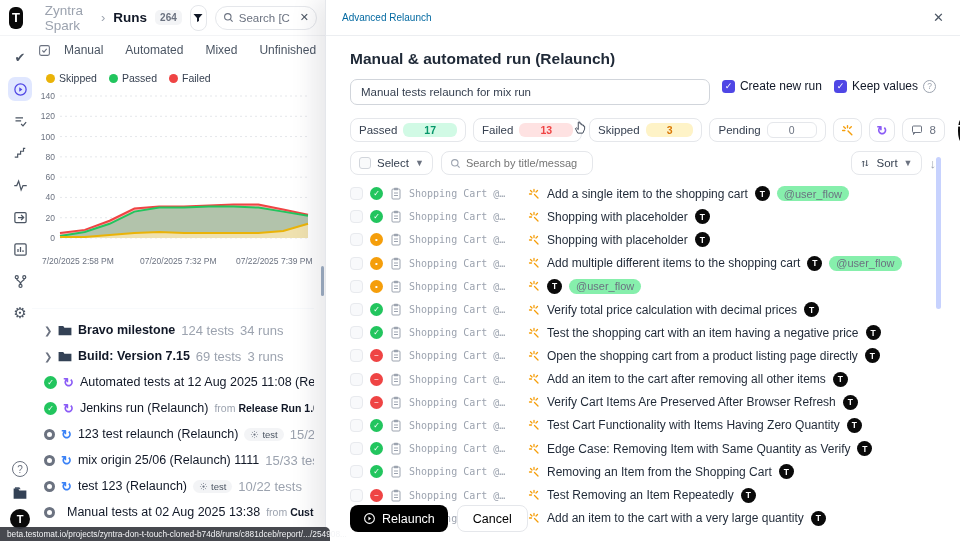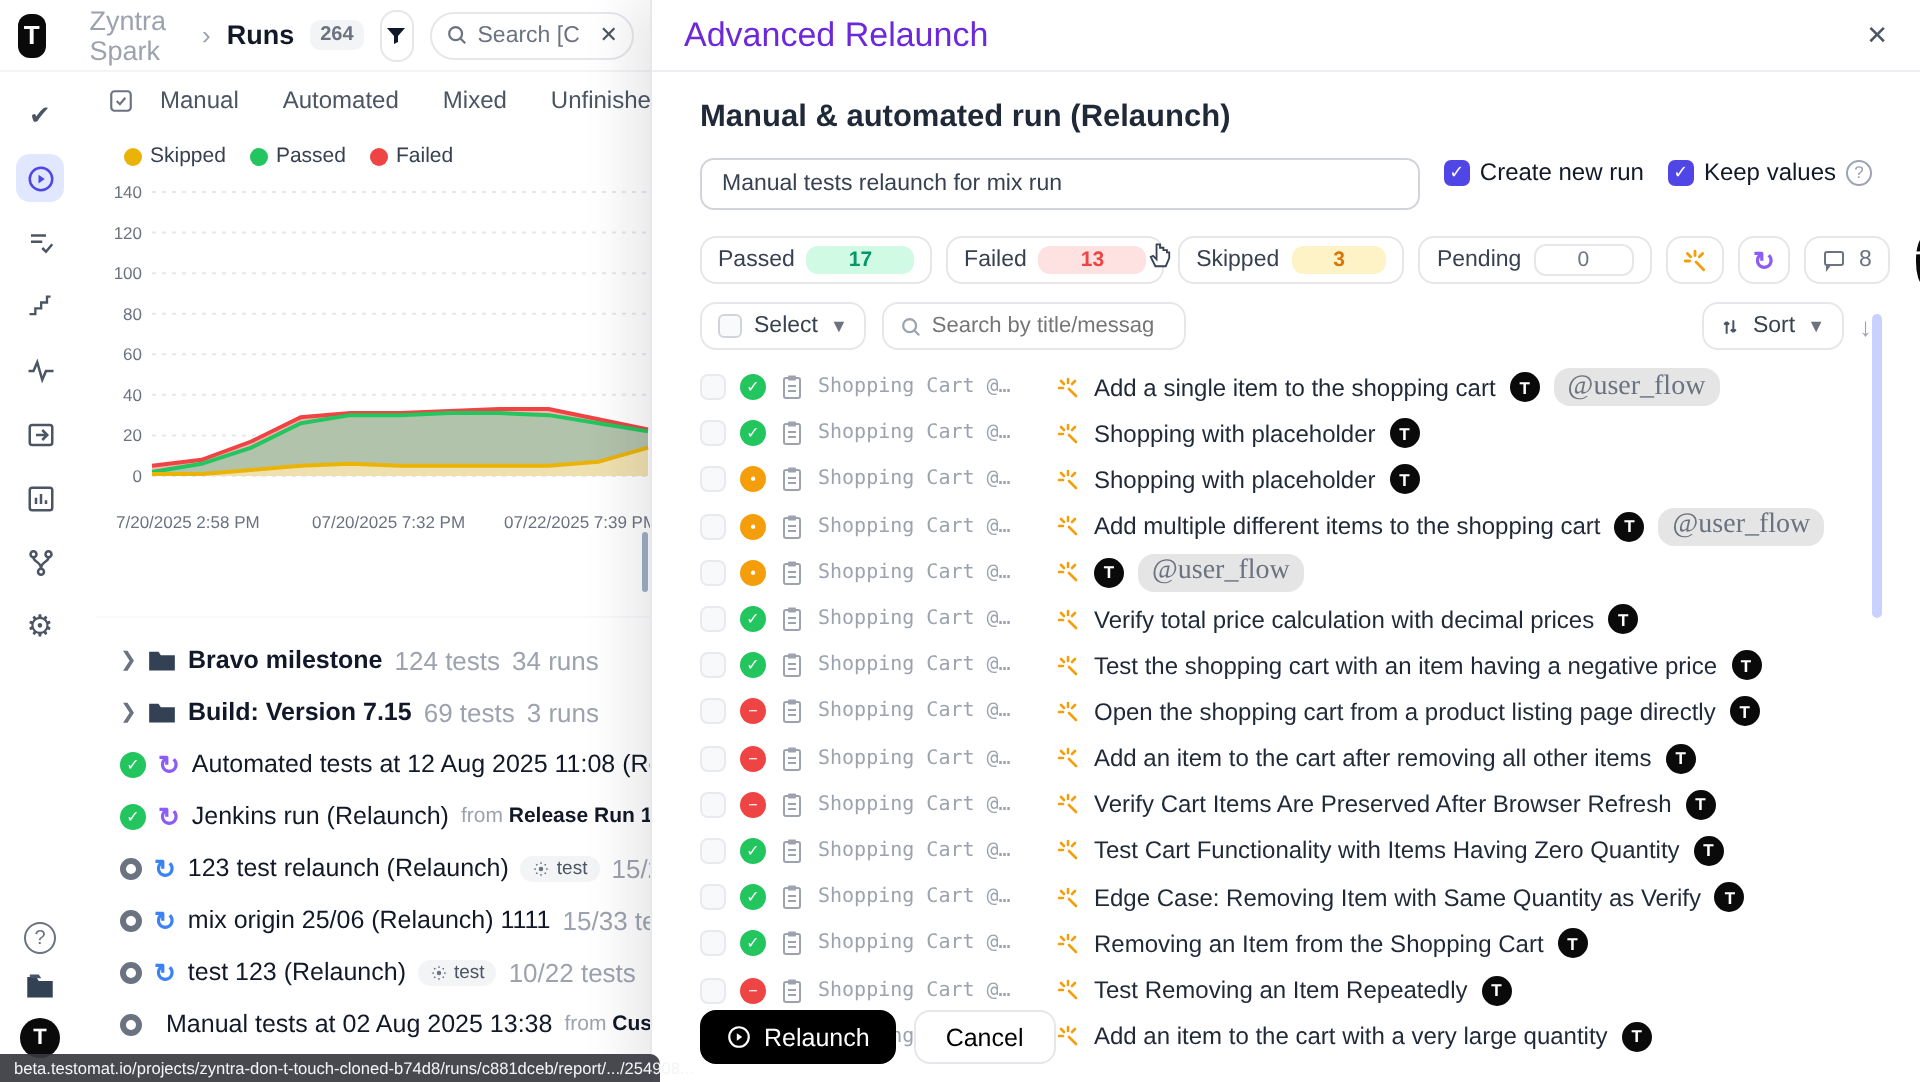--- a/index.html
+++ b/index.html
@@ -20,21 +20,21 @@
   .search-pill input { border:none; outline:none; width:56px; font-size:11.5px; color:#6b7280; background:transparent; font-family:inherit; }
   .x-icon { color:#4b5563; font-size:11px; }
 
   .rail { position:absolute; left:0; top:36px; width:40px; bottom:0; display:flex; flex-direction:column; align-items:center; padding-top:9px; gap:8px; }
   .rail-icon { width:24px; height:24px; display:flex; align-items:center; justify-content:center; color:#4b5563; font-size:13px; border-radius:7px; }
   .rail-icon.active { background:#e0e7ff; color:#4f46e5; }
   .rail-bottom { position:absolute; left:0; bottom:12px; width:40px; display:flex; flex-direction:column; align-items:center; gap:9px; }
   .help-circle { width:16px; height:16px; border:1.4px solid #6b7280; border-radius:50%; color:#6b7280; font-size:10px; display:flex; align-items:center; justify-content:center; }
   .avatar-sm { width:20px; height:20px; border-radius:50%; background:#0a0a0a; color:#fff; font-size:11px; font-weight:bold; display:flex; align-items:center; justify-content:center; }
 
-  .content { position:absolute; left:48px; top:36px; width:282px; bottom:0; }
+  .content { position:absolute; left:32px; top:36px; width:282px; bottom:0; }
   .tabs { display:flex; align-items:center; gap:0; height:28px; padding-left:6px; }
   .tab { color:#4b5563; font-size:12px; padding:0 11px; cursor:pointer; }
   .tabs-lead { color:#6b7280; margin-right:2px; display:flex; }
 
   .legend { display:flex; gap:12px; align-items:center; padding:8px 0 2px 14px; }
   .legend-item { display:flex; align-items:center; gap:4px; font-size:10.5px; color:#374151; }
   .dot8 { width:9px; height:9px; border-radius:50%; }
 
   .chart-wrap { position:relative; margin:2px 0 0 4px; }
   .xlabels { position:relative; height:12px; margin-left:4px; font-size:8.5px; color:#6b7280; }
@@ -53,21 +53,21 @@
   .st-donut { width:11px; height:11px; border-radius:50%; border:3px solid #6b7280; flex:0 0 11px; }
   .kind-auto { color:#8b5cf6; font-size:13px; font-weight:bold; }
   .kind-sync { color:#3b82f6; font-size:13px; font-weight:bold; }
 
   .statusbar { position:absolute; left:0; bottom:0; background:rgba(55,58,64,.92); color:#f3f4f6; font-size:8.3px; padding:2px 7px; border-top-right-radius:5px; max-width:330px; white-space:nowrap; z-index:5; }
   .left-scroll { position:absolute; left:321px; top:266px; width:3px; height:30px; background:#94a3b8; border-radius:2px; z-index:4; }
 
   
   .modal { position:absolute; left:325px; top:0; right:0; bottom:0; background:#fff; box-shadow:-10px 0 24px rgba(15,23,42,.10); border-left:1px solid #e5e7eb; }
   .modal-header { height:36px; border-bottom:1px solid #eceef1; display:flex; align-items:center; padding:0 16px; }
-  .modal-title { font-size:17px; color:#6d28d9; }
+  .modal-title { font-size:10px; color:#0369a1; }
   .modal-close { margin-left:auto; color:#4b5563; font-size:13px; cursor:pointer; }
   .modal-body { padding:14px 24px 0 24px; }
   .modal-heading { font-size:15.5px; font-weight:700; color:#1f2937; }
 
   .name-row { display:flex; align-items:flex-start; margin-top:11px; gap:12px; }
   .name-input { width:438px; height:26px; border:1px solid #d1d5db; border-radius:7px; font-size:11.5px; color:#374151; padding:0 10px; outline:none; font-family:inherit; }
   .opt { display:flex; align-items:center; gap:5px; font-size:12px; color:#111827; white-space:nowrap; }
   .cb { width:13px; height:13px; border-radius:3.5px; background:#4f46e5; color:#fff; font-size:9px; display:inline-flex; align-items:center; justify-content:center; }
   .q-circle { width:13px; height:13px; border:1.2px solid #9ca3af; border-radius:50%; color:#9ca3af; font-size:8.5px; display:inline-flex; align-items:center; justify-content:center; }
 
@@ -92,21 +92,21 @@
   .test-list { margin-top:7px; }
   .test-row { display:flex; align-items:center; gap:7px; height:23.2px; white-space:nowrap; }
   .t-cb { width:13px; height:13px; border:1px solid #e8eaee; border-radius:4px; background:#f8f9fb; flex:0 0 13px; }
   .t-dot { width:13px; height:13px; border-radius:50%; color:#fff; font-size:8px; display:flex; align-items:center; justify-content:center; flex:0 0 13px; }
   .t-dot.passed { background:#22c55e; }
   .t-dot.failed { background:#ef4444; }
   .t-dot.skipped { background:#f59e0b; }
   .t-suite { font-family:"DejaVu Sans Mono", monospace; font-size:10px; color:#9ca3af; width:112px; overflow:hidden; flex:0 0 112px; }
   .t-title { font-size:12px; color:#1f2937; }
   .t-avatar { width:15px; height:15px; border-radius:50%; background:#0a0a0a; color:#fff; font-size:8.5px; font-weight:bold; display:inline-flex; align-items:center; justify-content:center; }
-  .uf-pill { background:#e5e5e5; border-radius:8px; color:#6b7280; font-size:14px; padding:1.5px 7px;font-family:Liberation Serif, serif; }
+  .uf-pill { background:#86efac; border-radius:8px; color:#6b7280; font-size:11px; padding:1.5px 7px; }
 
   .modal-scrollbar { position:absolute; right:19px; top:157px; width:5px; height:152px; background:#c7d2fe; border-radius:3px; }
   .modal-footer { position:absolute; left:24px; bottom:9px; display:flex; gap:9px; }
   .btn-primary { background:#000000; color:#fff; border:none; border-radius:8px; height:27px; padding:0 13px; font-size:12.5px; display:flex; align-items:center; gap:6px; font-family:inherit; cursor:pointer; }
   .btn-secondary { background:#fff; color:#000000; border:1px solid #e5e7eb; border-radius:8px; height:27px; padding:0 15px; font-size:12.5px; font-family:inherit; cursor:pointer; }
   .cursor-hand { position:absolute; left:247px; top:121px; z-index:9; }
   svg { display:block; }
 </style>
 </head>
 <body>

